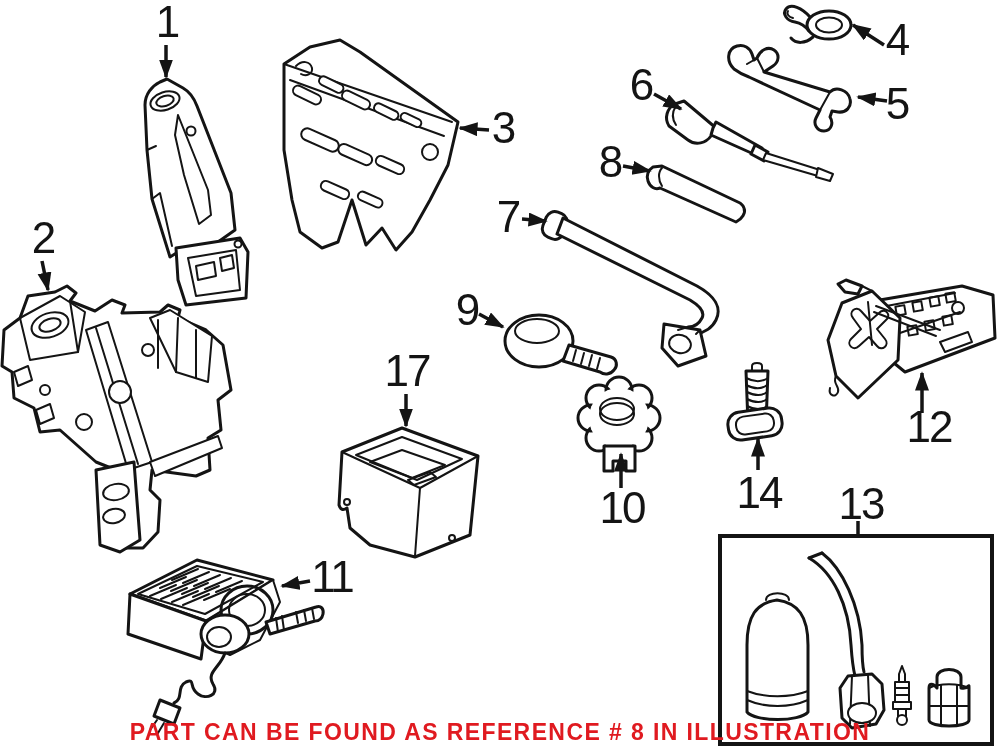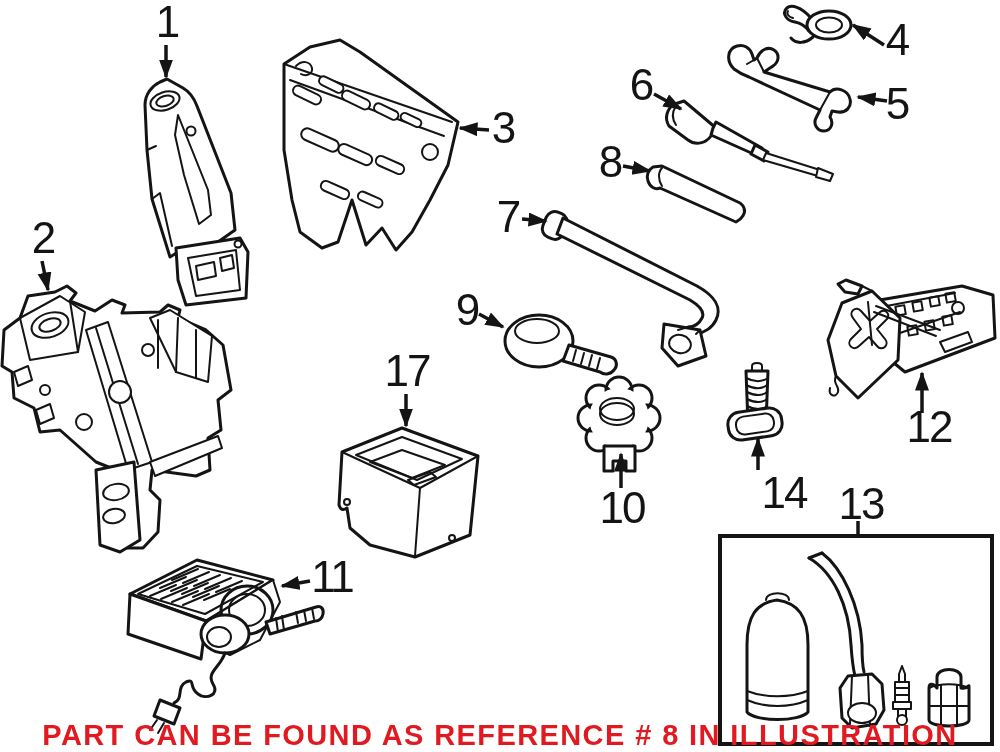--- a/index.html
+++ b/index.html
@@ -8,21 +8,21 @@
     font-family:"Liberation Sans", sans-serif;overflow:hidden;
   }
   .stage svg{position:absolute;left:0;top:0;}
   .callout{
     position:absolute;transform:translate(-50%,-50%);
     font-size:44px;line-height:1;color:#141414;font-weight:400;
     letter-spacing:-2px;white-space:nowrap;user-select:none;
   }
   .caption{
     position:absolute;left:0;top:719px;width:1000px;text-align:center;
-    font-size:29px;font-weight:bold;letter-spacing:1.4px;color:#e01a20;
+    font-size:23px;font-weight:bold;letter-spacing:1.4px;color:#e01a20;
     white-space:nowrap;
   }
   
   .o{fill:#ffffff;stroke:#141414;stroke-width:3;stroke-linejoin:round;stroke-linecap:round;}
   .o2{fill:#ffffff;stroke:#141414;stroke-width:2;stroke-linejoin:round;stroke-linecap:round;}
   .d{fill:none;stroke:#141414;stroke-width:2;stroke-linejoin:round;stroke-linecap:round;}
   .d3{fill:none;stroke:#141414;stroke-width:3;stroke-linejoin:round;stroke-linecap:round;}
   .fw{fill:#ffffff;stroke:none;}
   .ar{fill:none;stroke:#141414;stroke-width:3.5;}
 </style>
@@ -255,17 +255,17 @@
   <div class="callout" style="left:897px;top:40px;">4</div>
   <div class="callout" style="left:897px;top:104px;">5</div>
   <div class="callout" style="left:641px;top:85px;">6</div>
   <div class="callout" style="left:508px;top:217px;">7</div>
   <div class="callout" style="left:610px;top:162px;">8</div>
   <div class="callout" style="left:467px;top:310px;">9</div>
   <div class="callout" style="left:929px;top:427px;">12</div>
   <div class="callout" style="left:332px;top:577px;">11</div>
   <div class="callout" style="left:407px;top:371px;">17</div>
   <div class="callout" style="left:861px;top:504px;">13</div>
-  <div class="callout" style="left:784px;top:493px;">14</div>
+  <div class="callout" style="left:759px;top:493px;">14</div>
   <div class="callout" style="left:622px;top:508px;">10</div>
 
   <div class="caption">PART CAN BE FOUND AS REFERENCE # 8 IN ILLUSTRATION</div>
 </div>
 
 </body></html>

